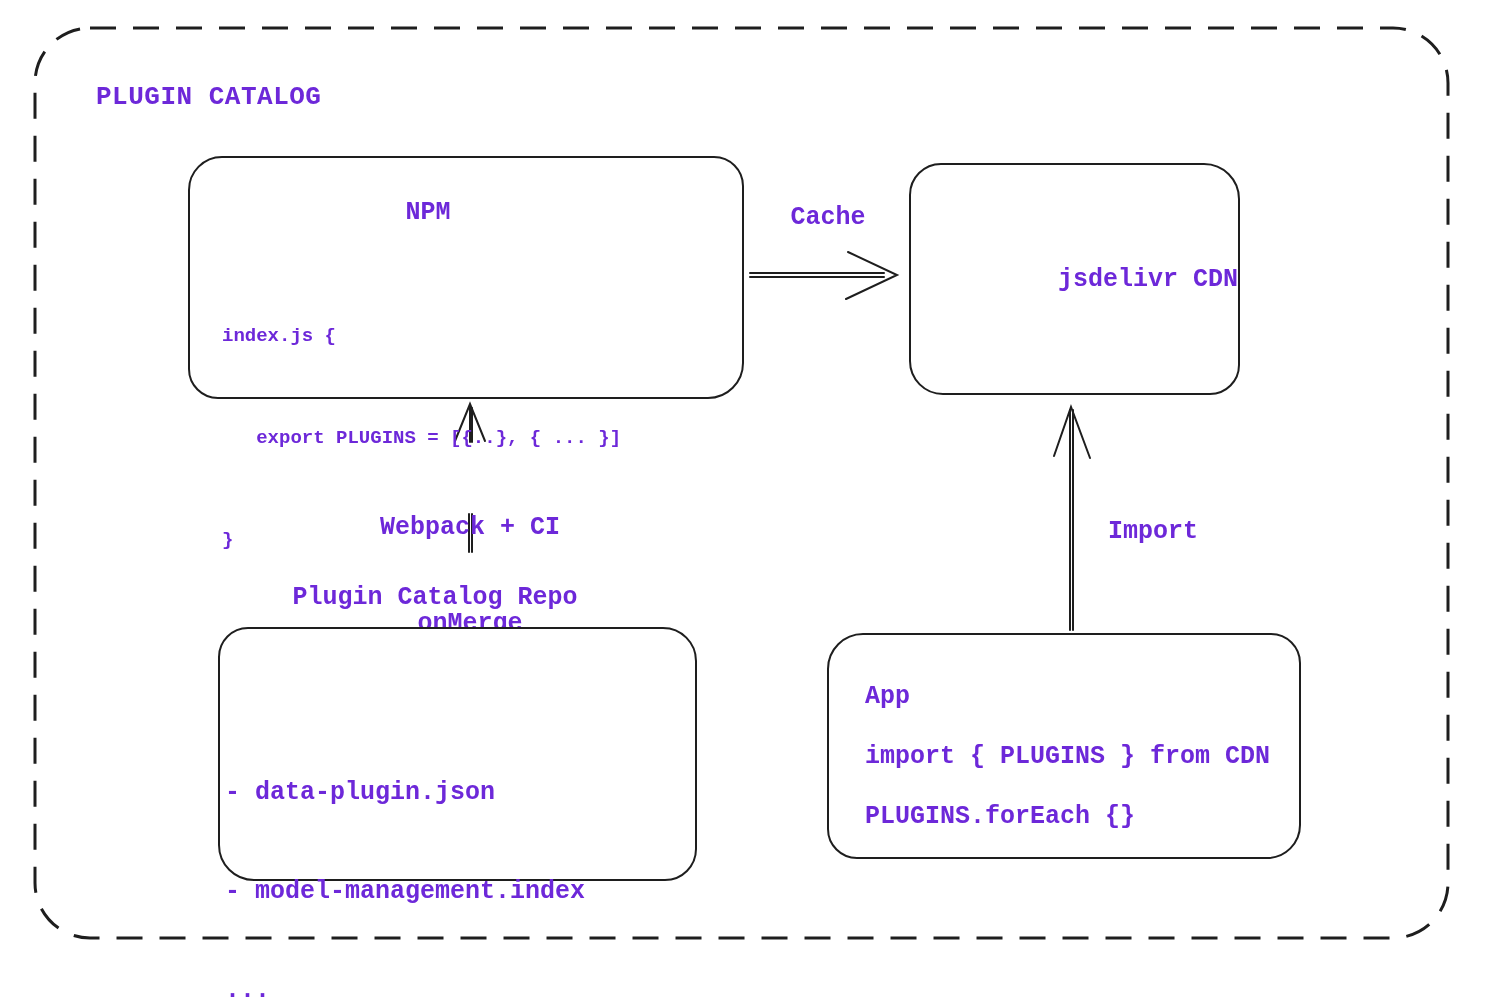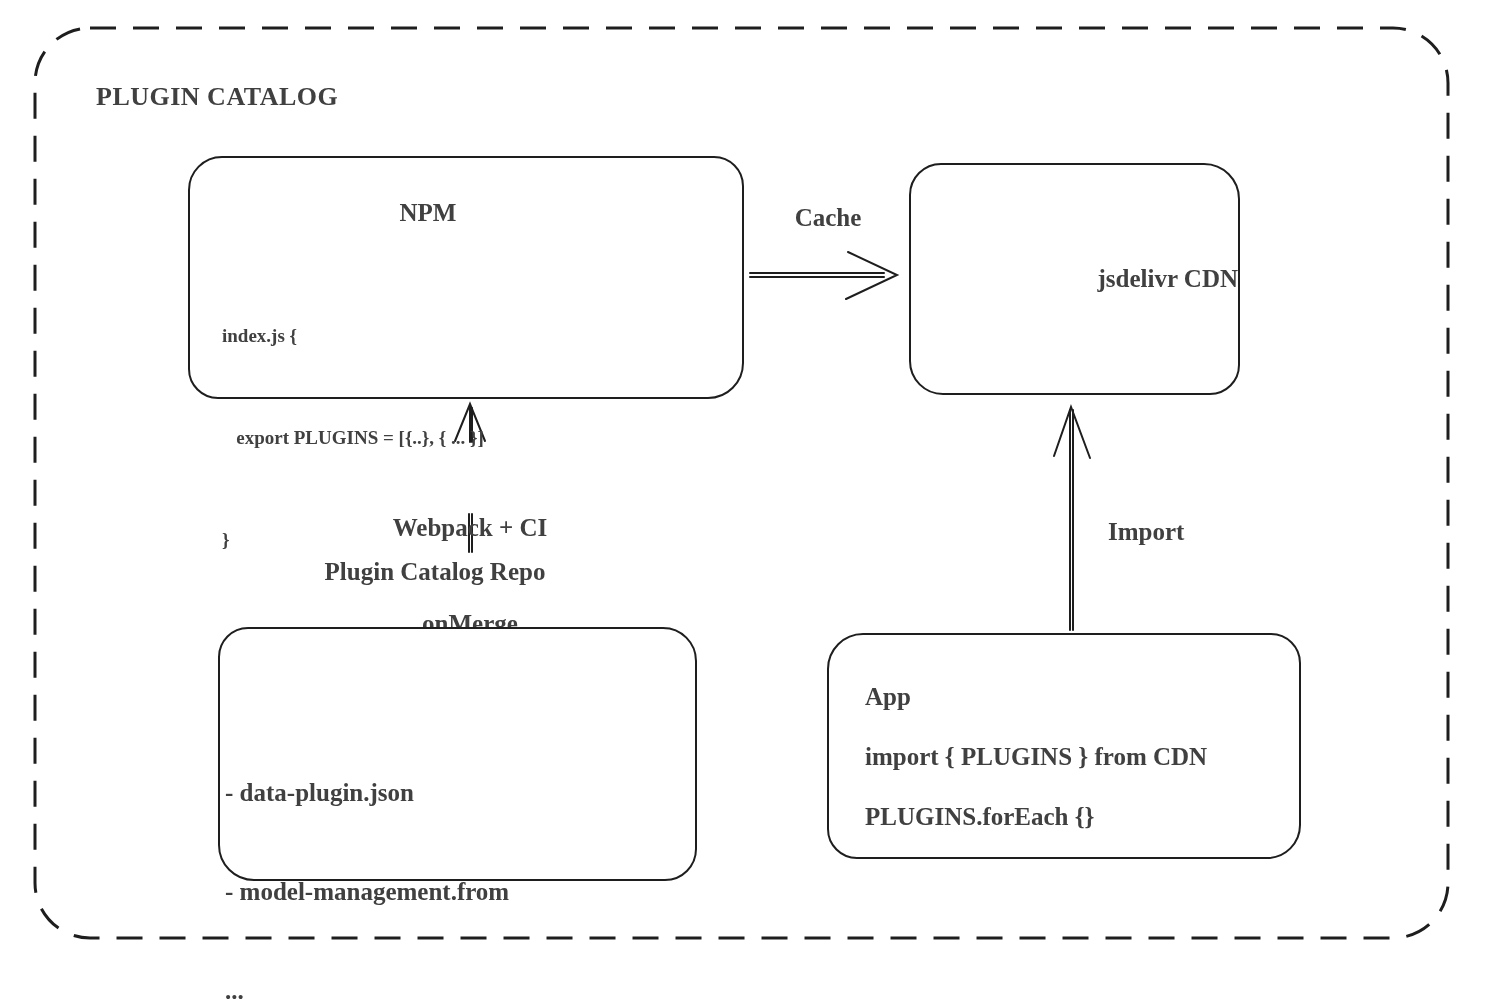--- a/index.html
+++ b/index.html
@@ -5,22 +5,22 @@
   html, body {
     margin: 0;
     padding: 0;
     background: #ffffff;
   }
   .stage {
     position: relative;
     width: 1506px;
     height: 1002px;
     background: #ffffff;
-    font-family: Liberation Serif, serif;
-    color: #404040;
+    font-family: Liberation Mono, monospace;
+    color: #6d28d9;
     overflow: hidden;
   }
   .layer {
     position: absolute;
     left: 0;
     top: 0;
     width: 1506px;
     height: 1002px;
   }
   .abs { position: absolute; }
@@ -61,21 +61,21 @@
     font-weight: 600;
     line-height: 32px;
     white-space: pre;
   }
   .center { text-align: center; }
   .npm-title   { left: 188px; top: 197px; width: 480px; }
   .npm-code    { left: 222px; top: 251px; font-size: 19px; line-height: 34px; }
   .cdn-label   { font-size: 25px; font-weight: 600; }
   .cache-label { left: 753px; top: 202px; width: 150px; }
   .build-label { left: 350px; top: 448px; width: 240px; }
-  .repo-label  { left: 285px; top: 556px; width: 300px; }
+  .repo-label  { left: 285px; top: 582px; width: 300px; }
   .repo-items  { left: 225px; top: 710px; line-height: 33px; }
   .app-title   { left: 865px; top: 681px; }
   .app-code-1  { left: 865px; top: 741px; }
   .app-code-2  { left: 865px; top: 801px; }
   .import-label{ left: 1108px; top: 516px; }
   svg line, svg path, svg rect {
     stroke: #1e1e1e;
     fill: none;
   }
 </style>
@@ -127,21 +127,21 @@
 
   <div class="txt center build-label">
     <div>Webpack + CI</div>
     <div>onMerge</div>
   </div>
 
   <div class="txt center repo-label">Plugin Catalog Repo</div>
   <div class="node node-repo"></div>
   <div class="txt repo-items">
     <div>- data-plugin.json</div>
-    <div>- model-management.from</div>
+    <div>- model-management.index</div>
     <div>...</div>
   </div>
 
   <div class="node node-app"></div>
   <div class="txt app-title">App</div>
   <div class="txt app-code-1">import { PLUGINS } from CDN</div>
   <div class="txt app-code-2">PLUGINS.forEach {}</div>
 
   <div class="txt import-label">Import</div>
 

